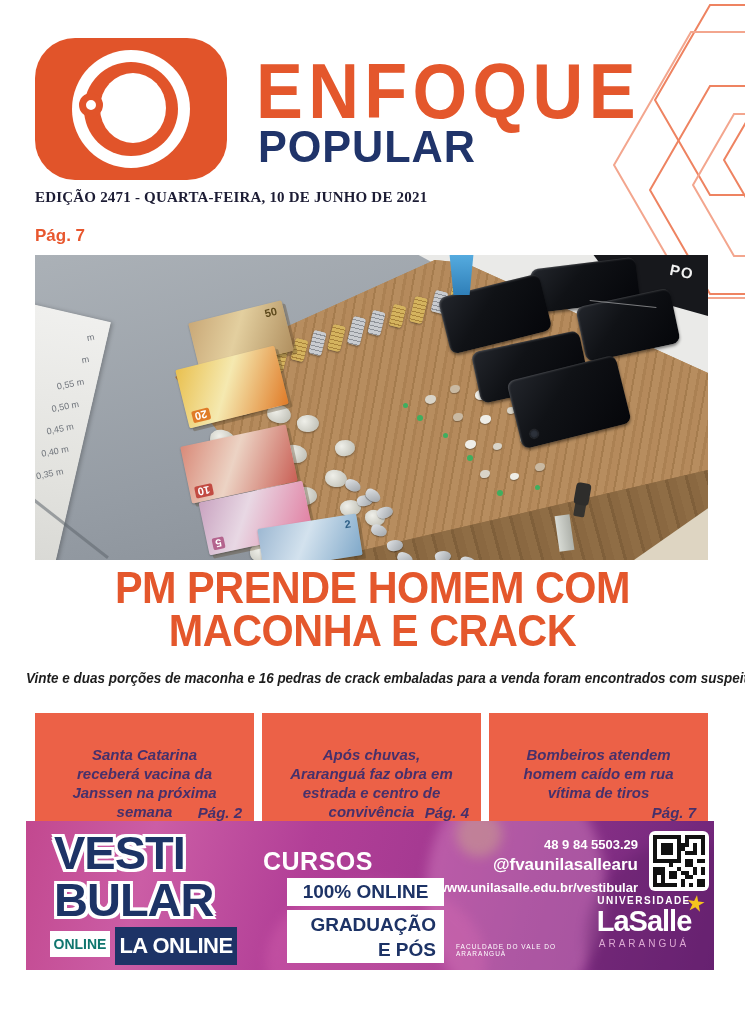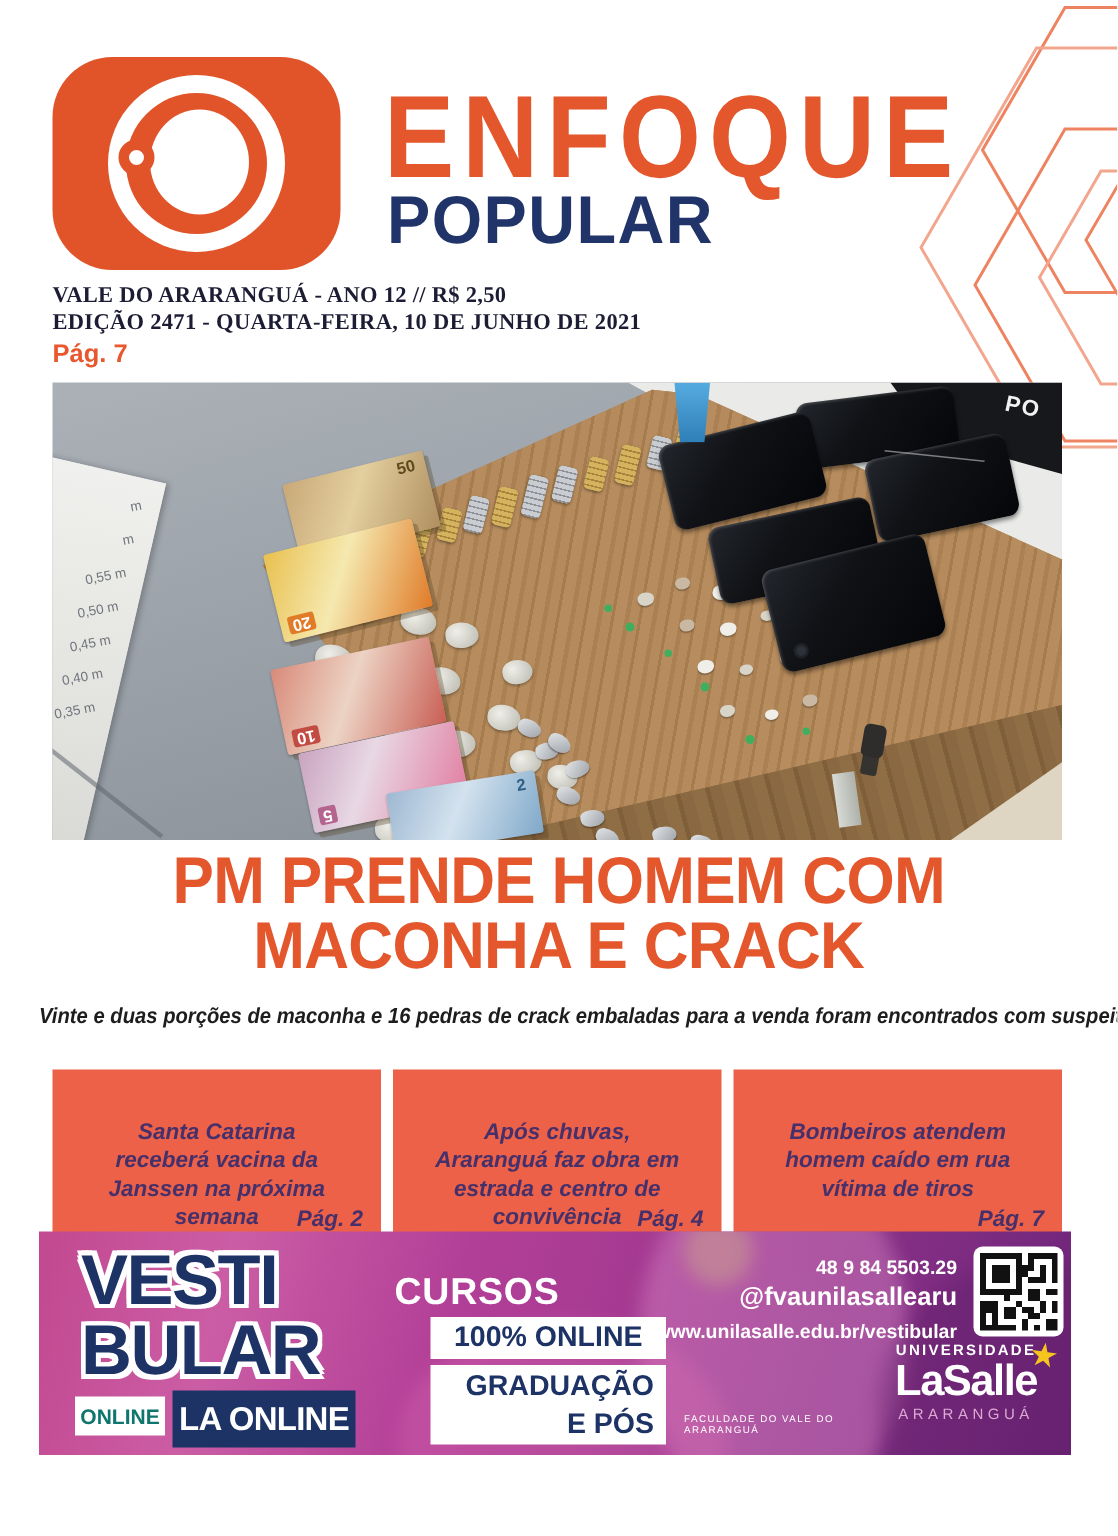--- a/index.html
+++ b/index.html
@@ -111,21 +111,20 @@
     <div class="ring-outer">
       <div class="ring-mid">
         <div class="lens"></div>
         <div class="small-lens"></div>
       </div>
     </div>
   </div>
   <div class="brand-title">ENFOQUE</div>
   <div class="brand-sub">POPULAR</div>
   <div class="info">
-    <div>VALE DO ARARANGUÁ - ANO 12 // R$ 2,50</div>
     <div>EDIÇÃO 2471 - QUARTA-FEIRA, 10 DE JUNHO DE 2021</div>
   </div>
   <div class="pageref">Pág. 7</div>
 
   <figure class="photo">
     <div class="wall-white"></div>
     <div class="tabletop"></div>
     <div class="cabinet-face"></div>
     <div class="floor"></div>
     <div class="police">

